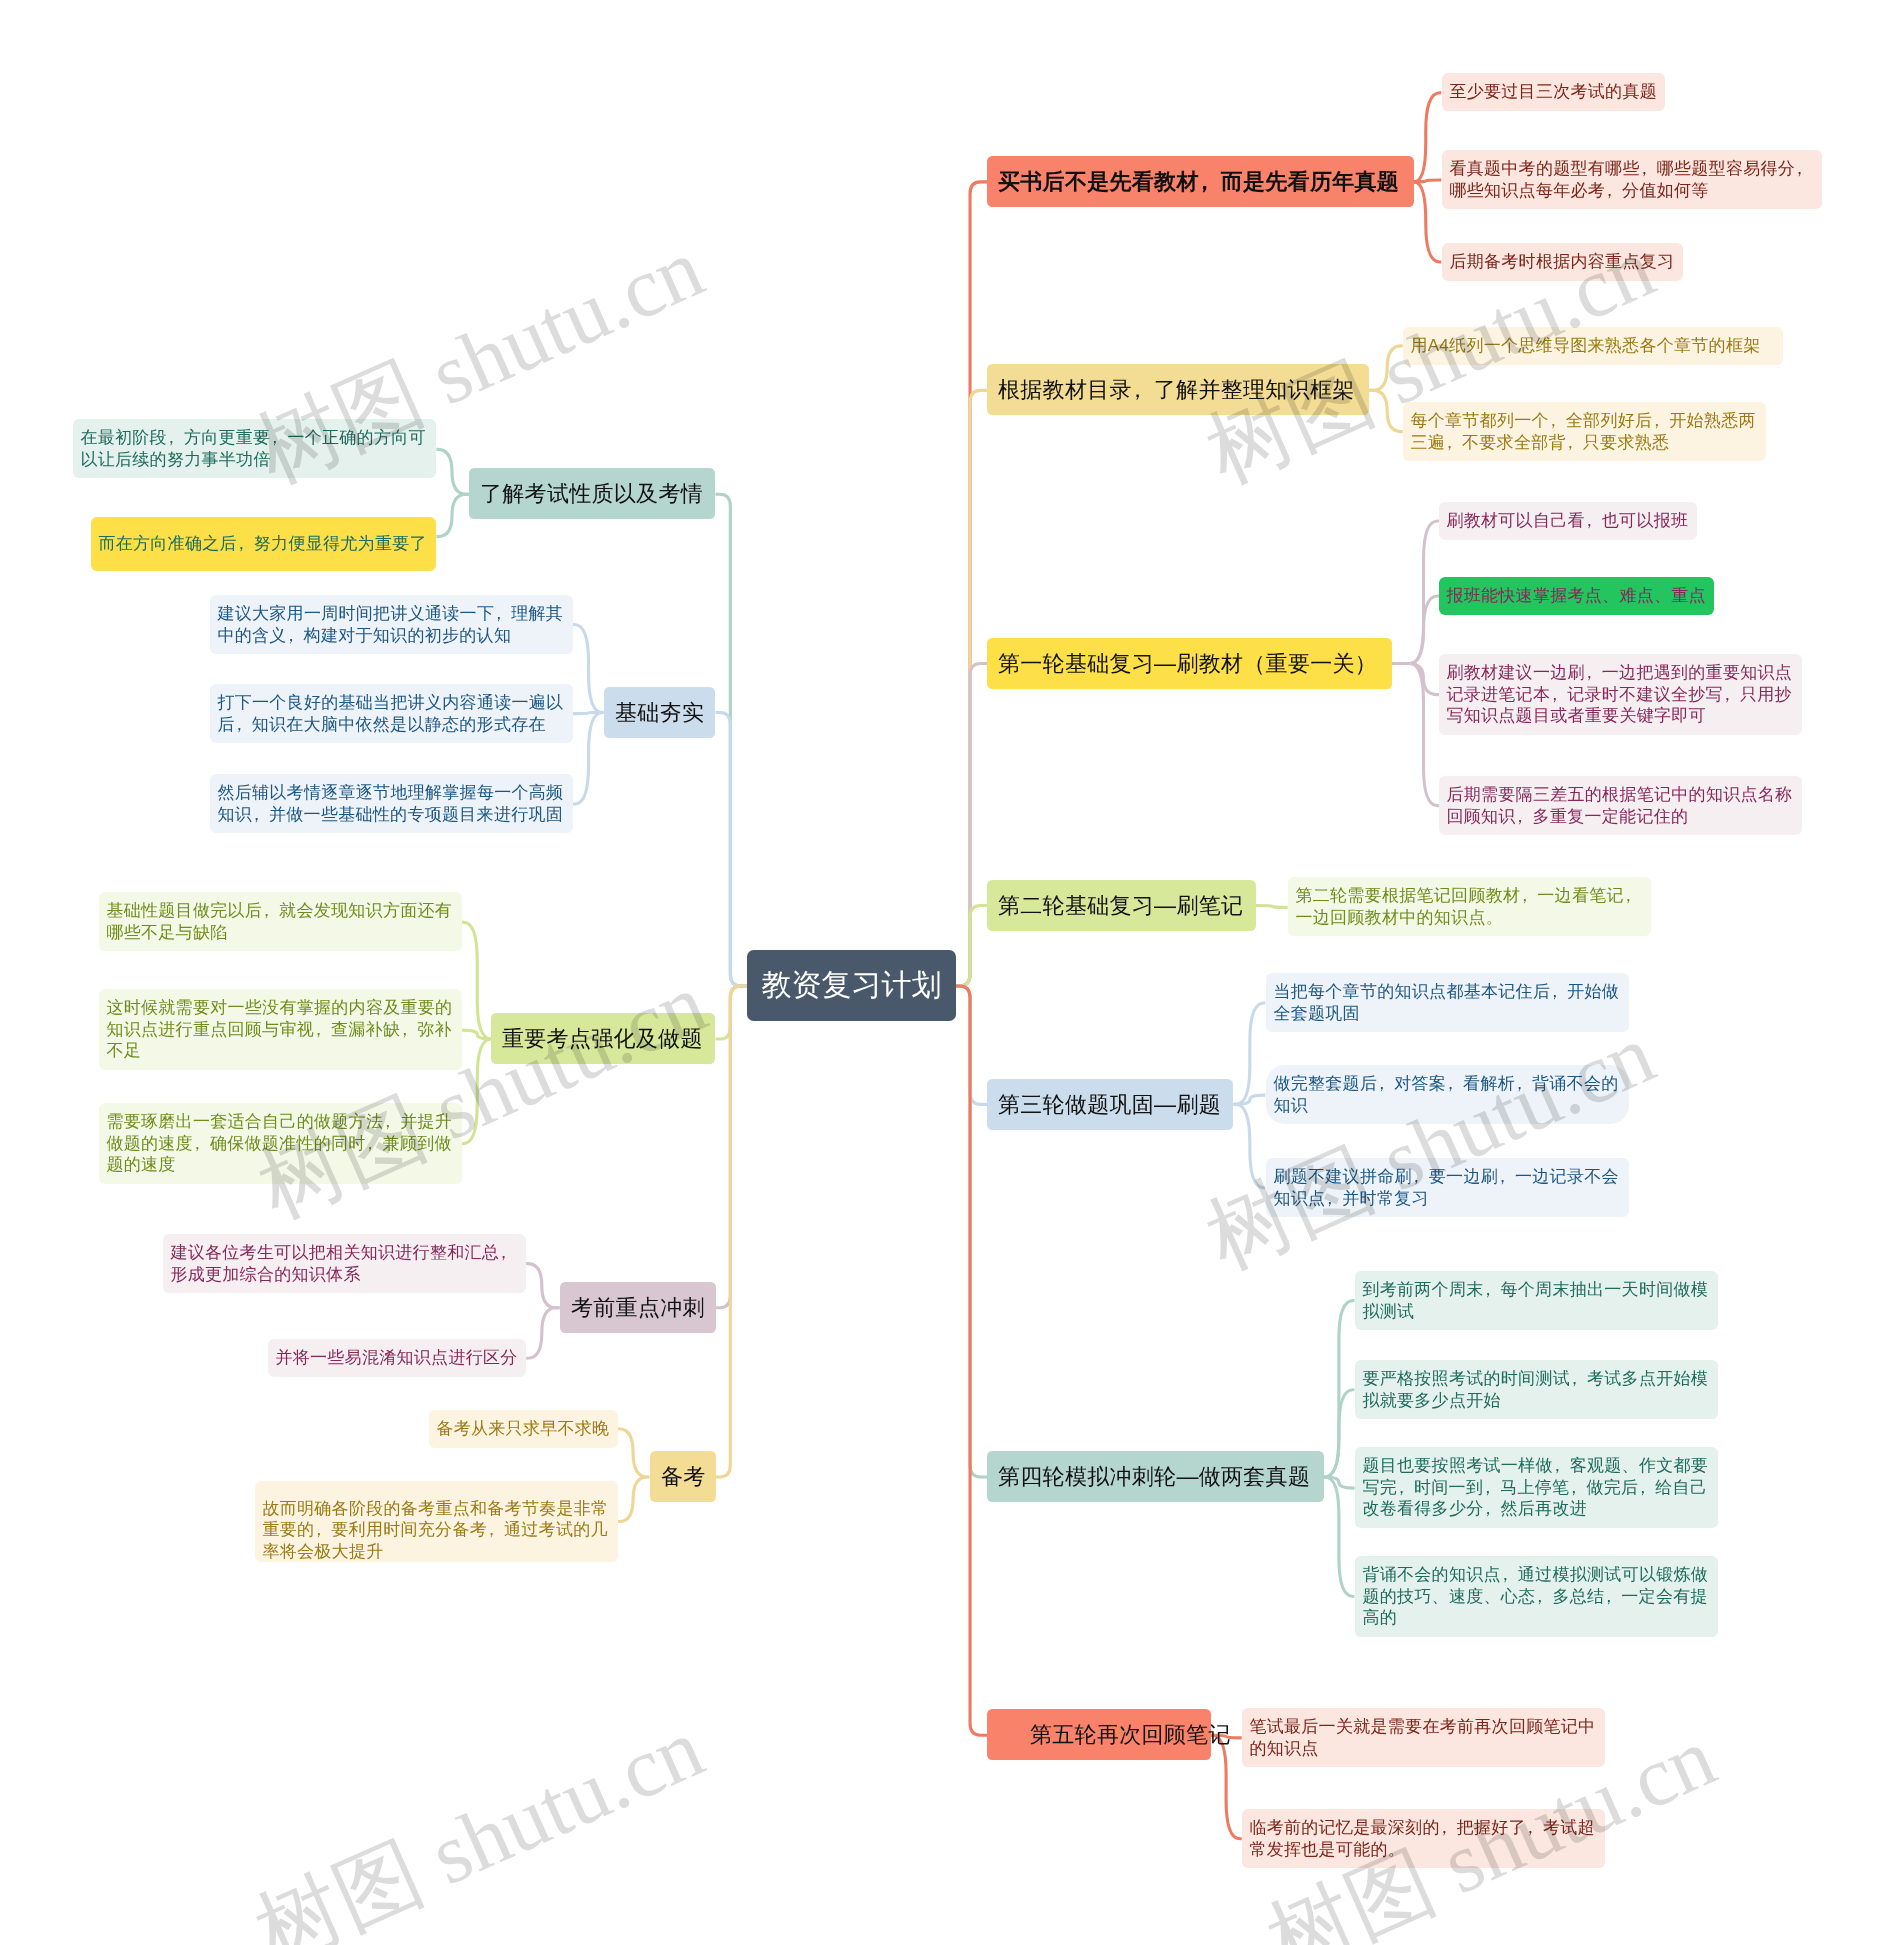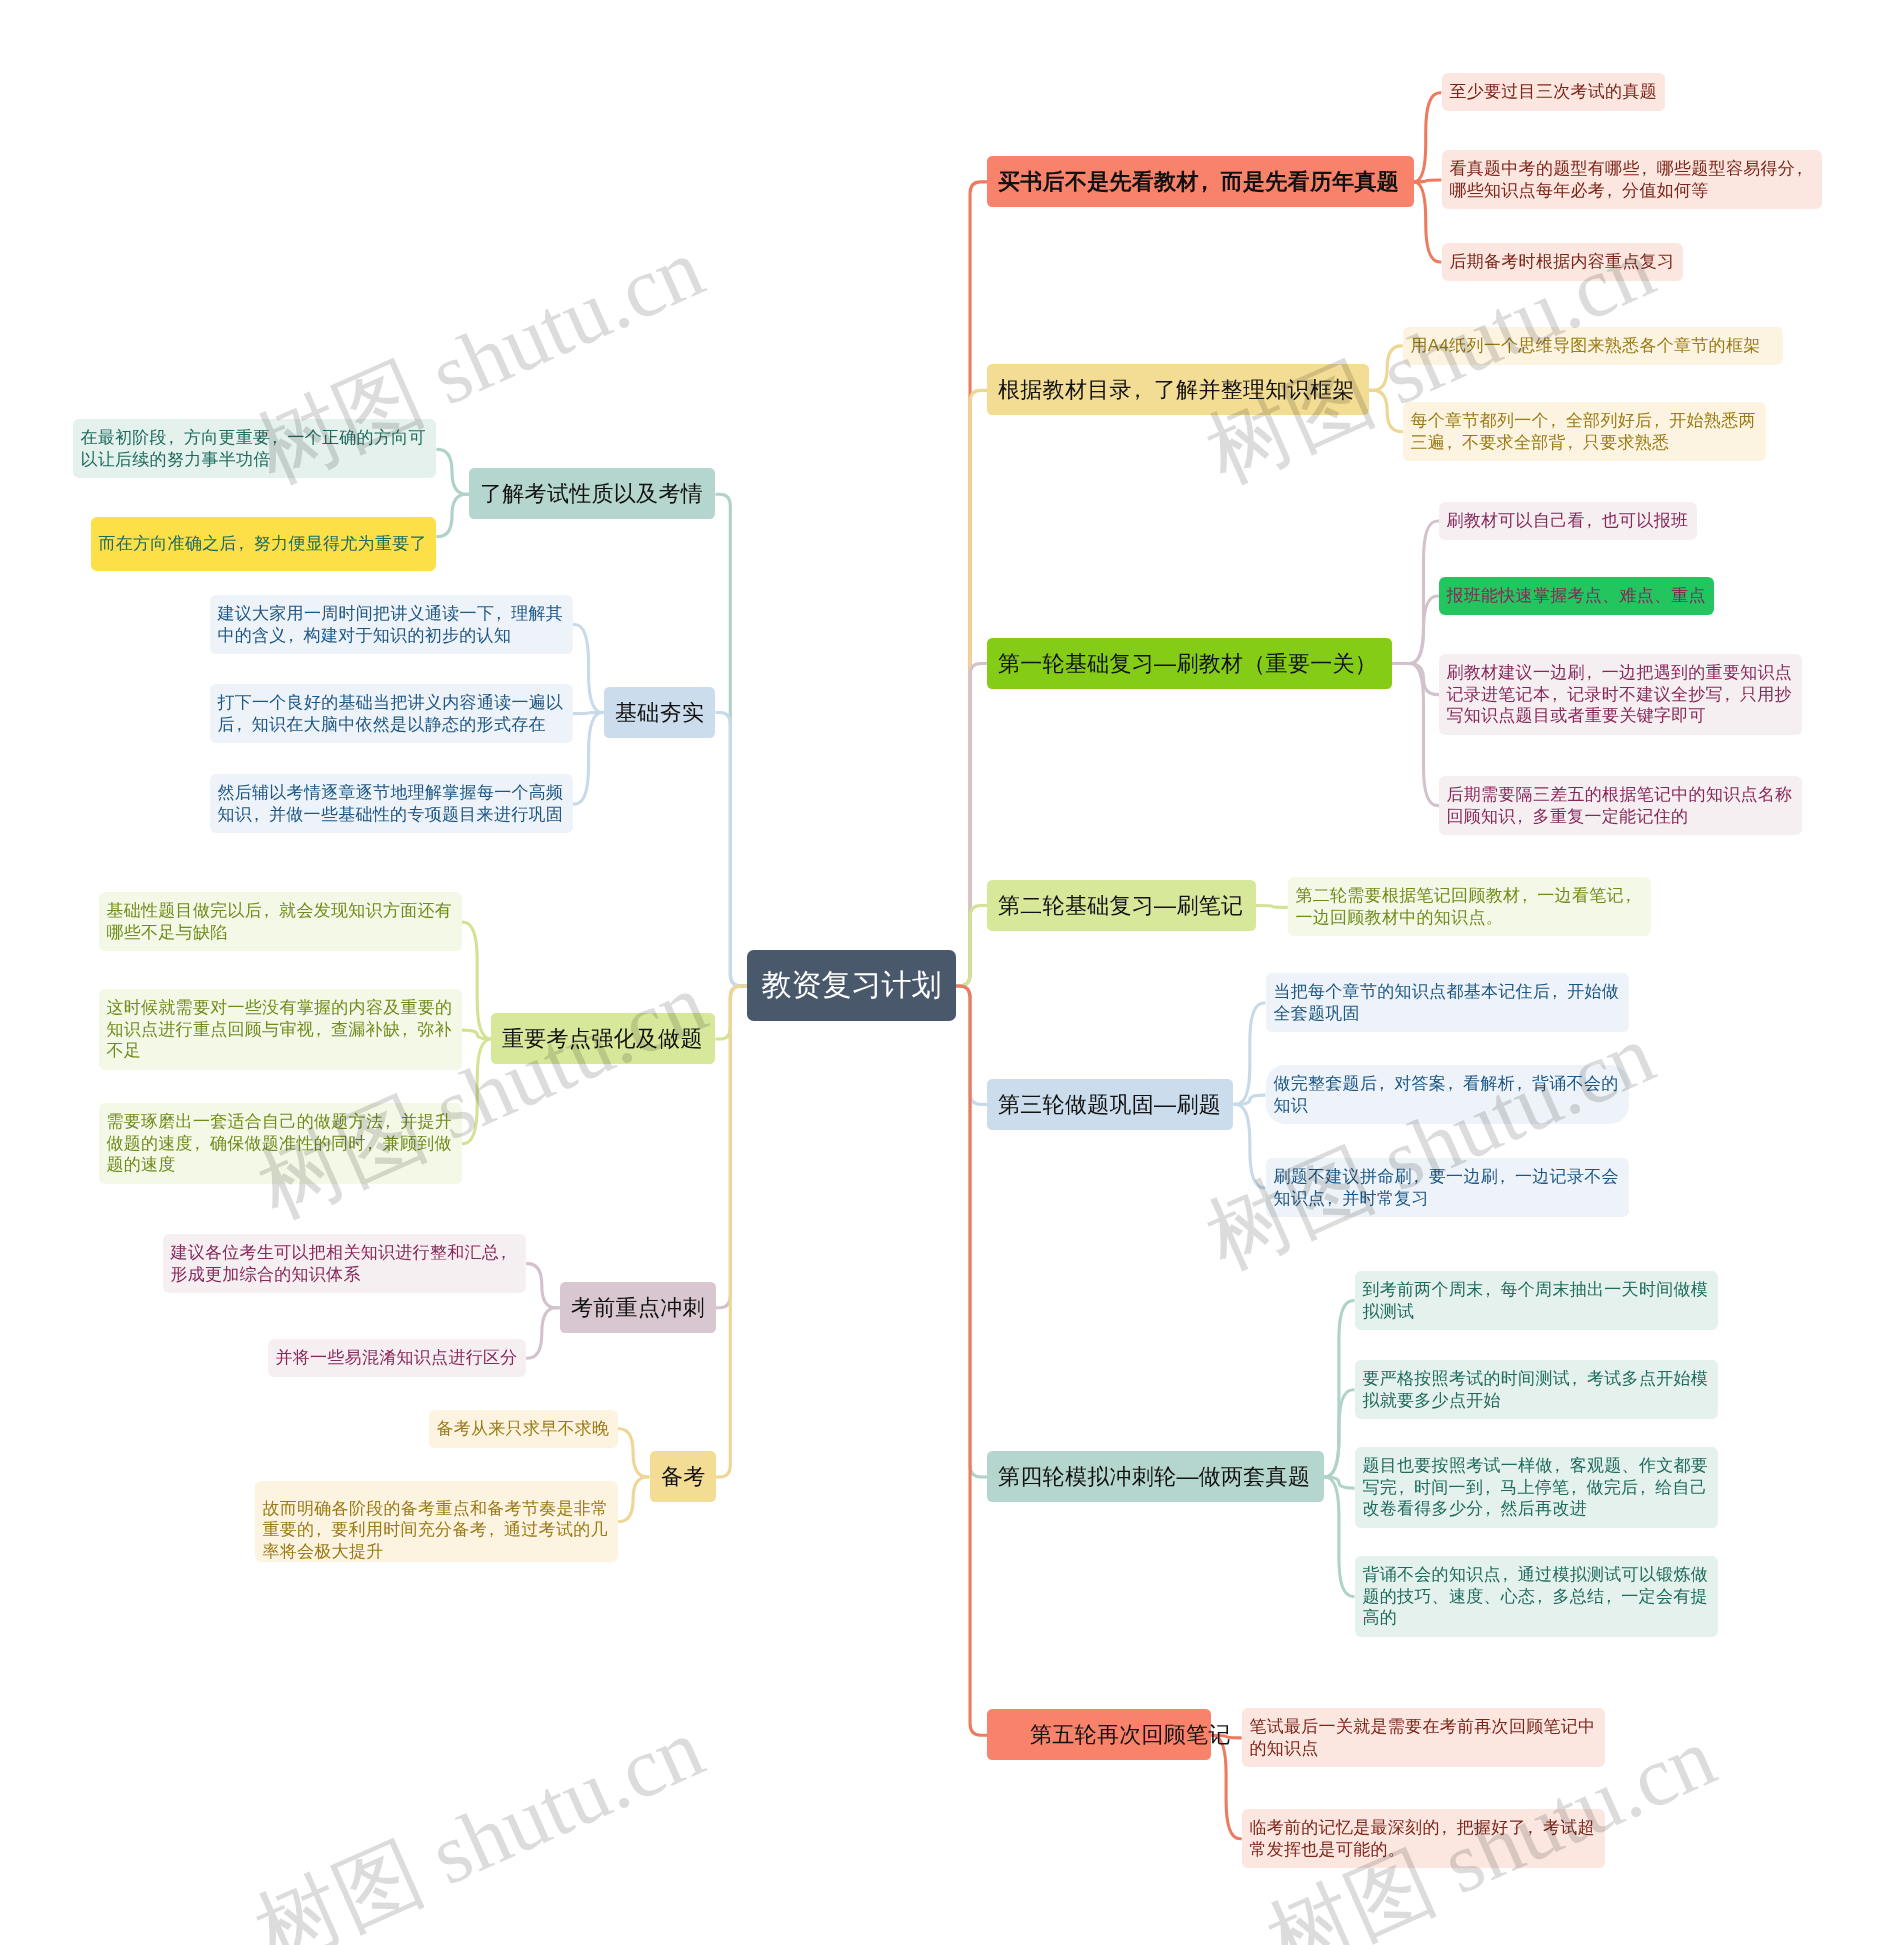--- a/index.html
+++ b/index.html
@@ -86,21 +86,21 @@
       <div class="node lv1" style="left: 987px; top: 364px; width: 382px; height: 51px; background: rgb(243, 220, 147); color: rgb(17, 17, 17);">
         <span class="tx">根据教材目录<span class="cm"><i>，</i></span>了解并整理知识框架</span>
       </div>
       <div class="node leaf" style="left: 1403px; top: 327px; width: 380px; height: 38px; background: rgb(252, 244, 224); color: rgb(154, 122, 22);">
         <span class="tx">用A4纸列一个思维导图来熟悉各个章节的框架</span>
       </div>
       <div class="node leaf" style="left: 1403px; top: 402px; width: 363px; height: 59px; background: rgb(252, 244, 224); color: rgb(154, 122, 22);">
         <span class="tx">每个章节都列一个<span class="cm"><i>，</i></span>全部列好后<span class="cm"><i>，</i></span>开始熟悉两
 三遍<span class="cm"><i>，</i></span>不要求全部背<span class="cm"><i>，</i></span>只要求熟悉</span>
       </div>
-      <div class="node lv1" style="left: 987px; top: 638px; width: 405px; height: 51px; background: #84cc16; color: rgb(17, 17, 17);">
+      <div class="node lv1" style="left: 987px; top: 638px; width: 405px; height: 51px; background: #fde047; color: rgb(17, 17, 17);">
         <span class="tx">第一轮基础复习—刷教材（重要一关）</span>
       </div>
       <div class="node leaf" style="left: 1439px; top: 502px; width: 258px; height: 38px; background: rgb(246, 239, 241); color: rgb(134, 39, 90);">
         <span class="tx">刷教材可以自己看<span class="cm"><i>，</i></span>也可以报班</span>
       </div>
       <div class="node leaf" style="left: 1439px; top: 577px; width: 275px; height: 38px; background: #22c55e; color: rgb(134, 39, 90);">
         <span class="tx">报班能快速掌握考点、难点、重点</span>
       </div>
       <div class="node leaf" style="left: 1439px; top: 654px; width: 363px; height: 81px; background: rgb(246, 239, 241); color: rgb(134, 39, 90);">
         <span class="tx">刷教材建议一边刷<span class="cm"><i>，</i></span>一边把遇到的重要知识点

